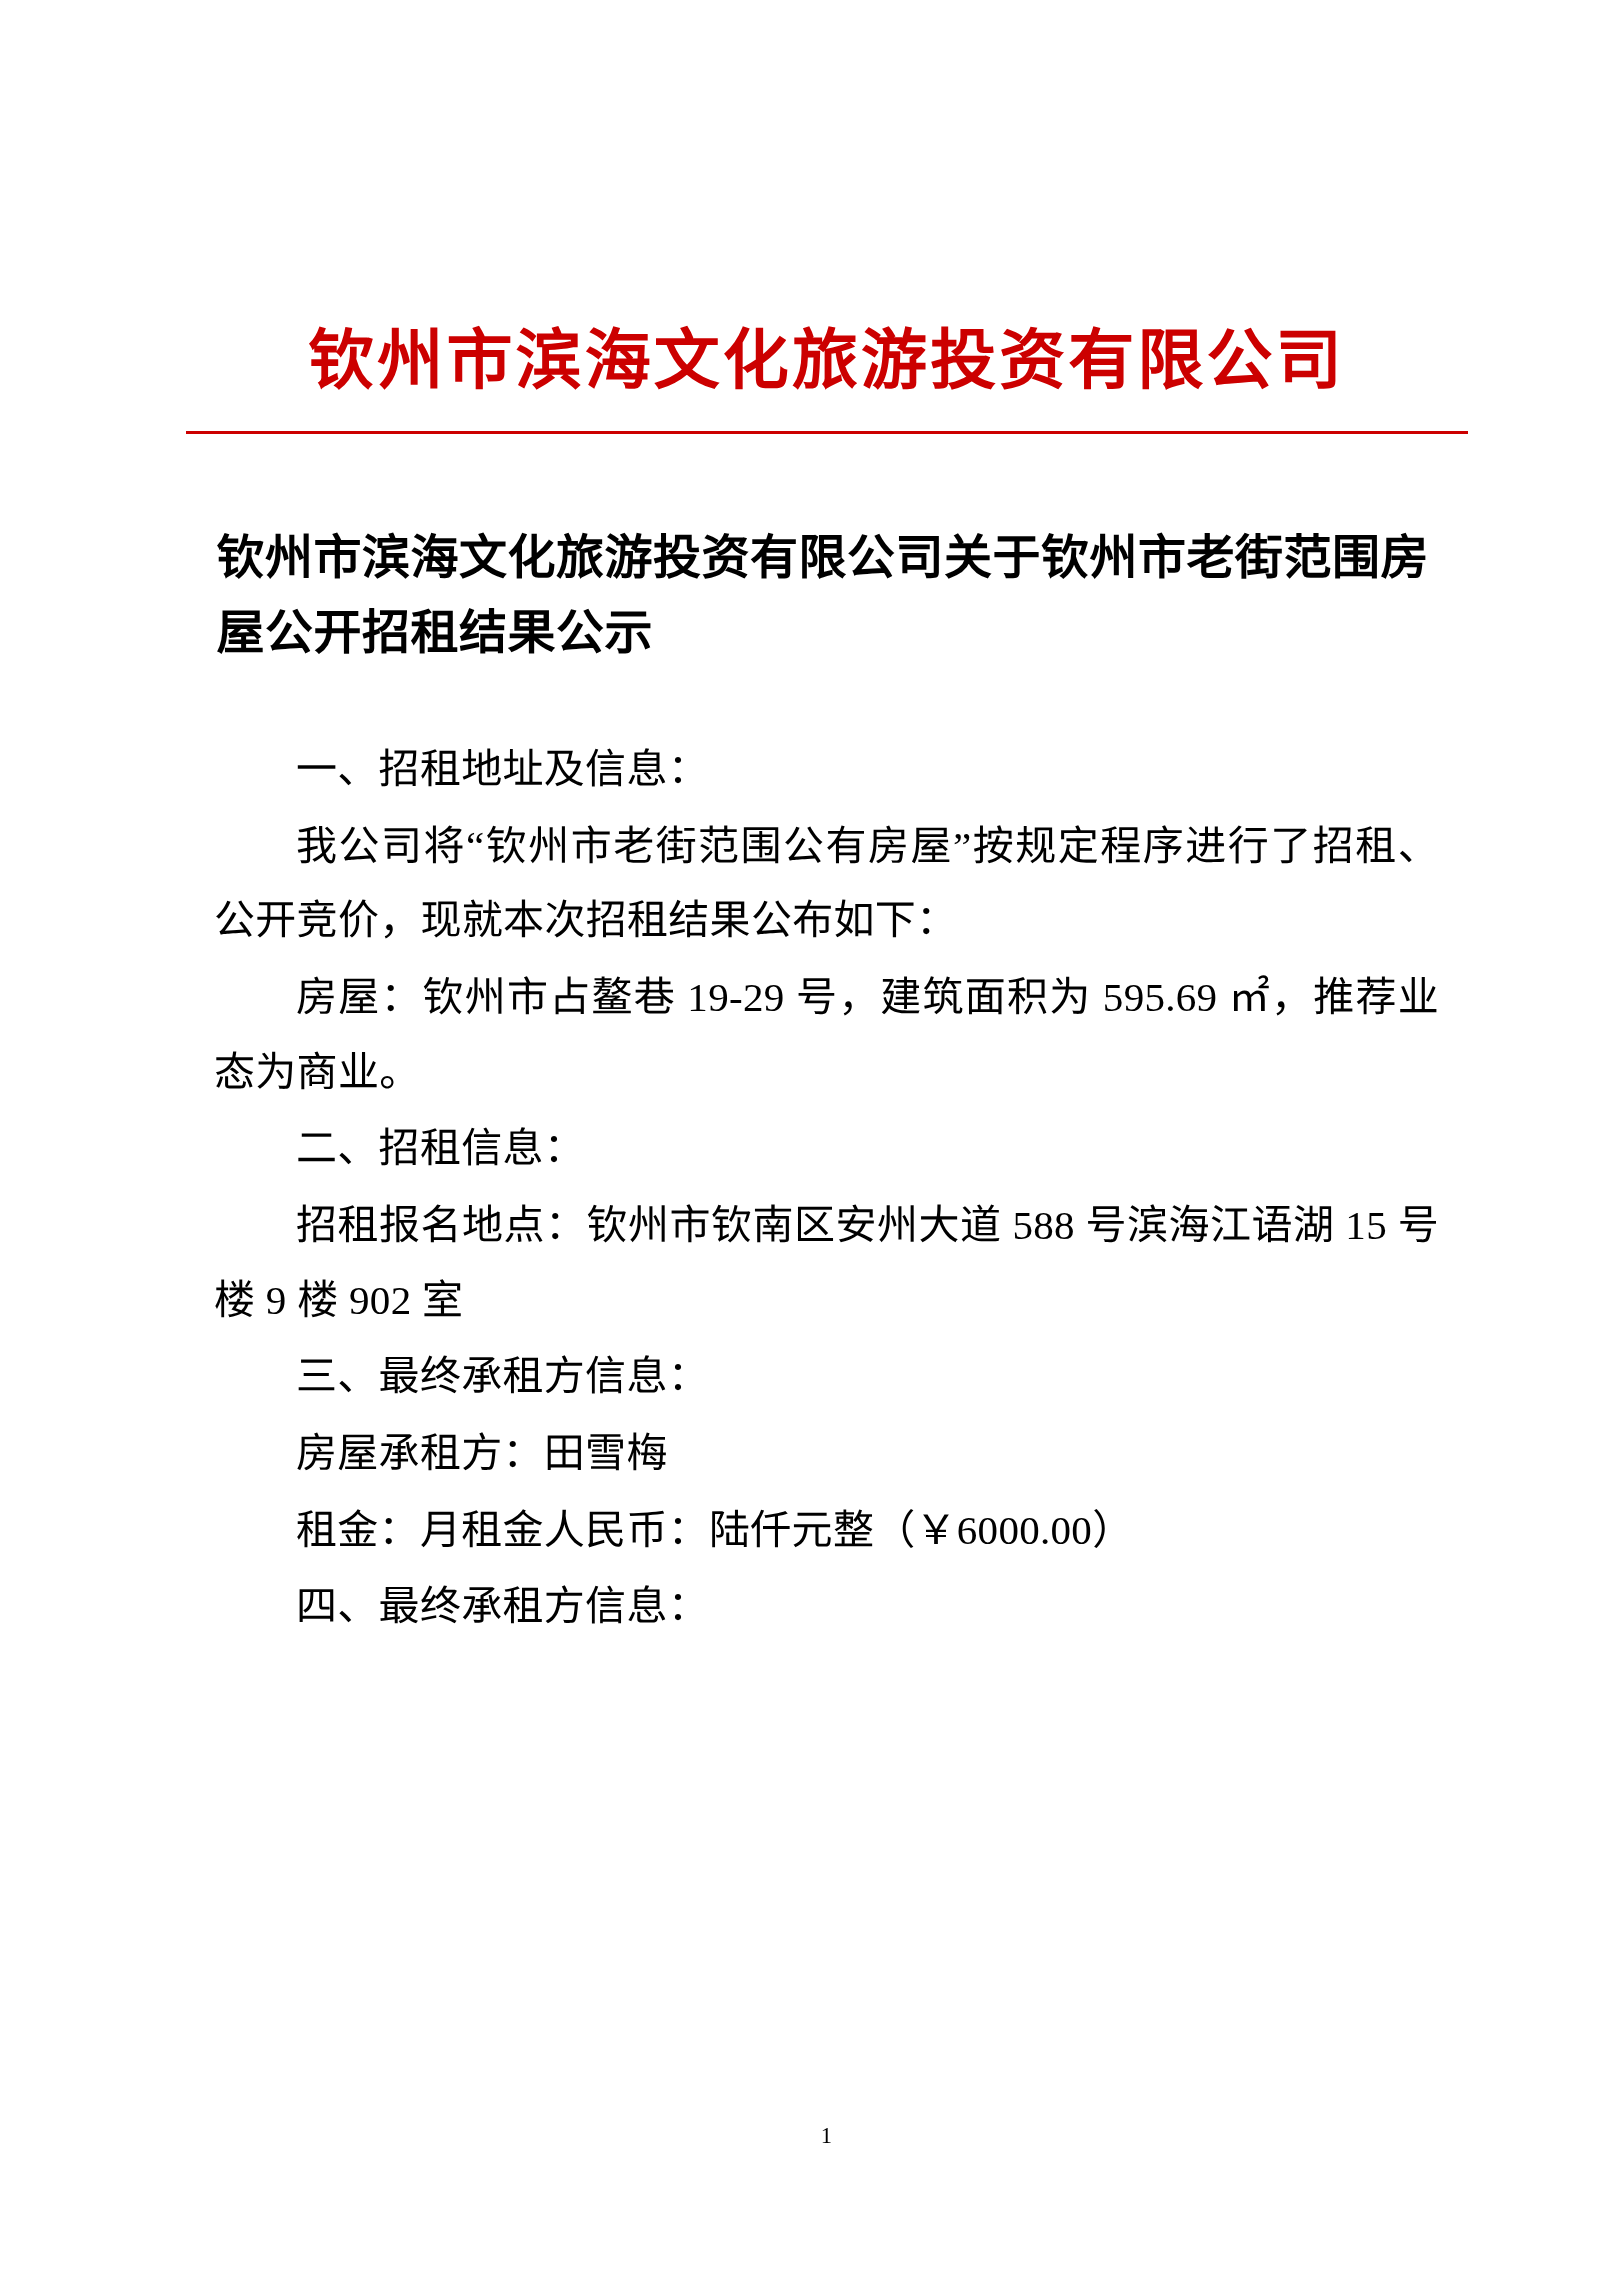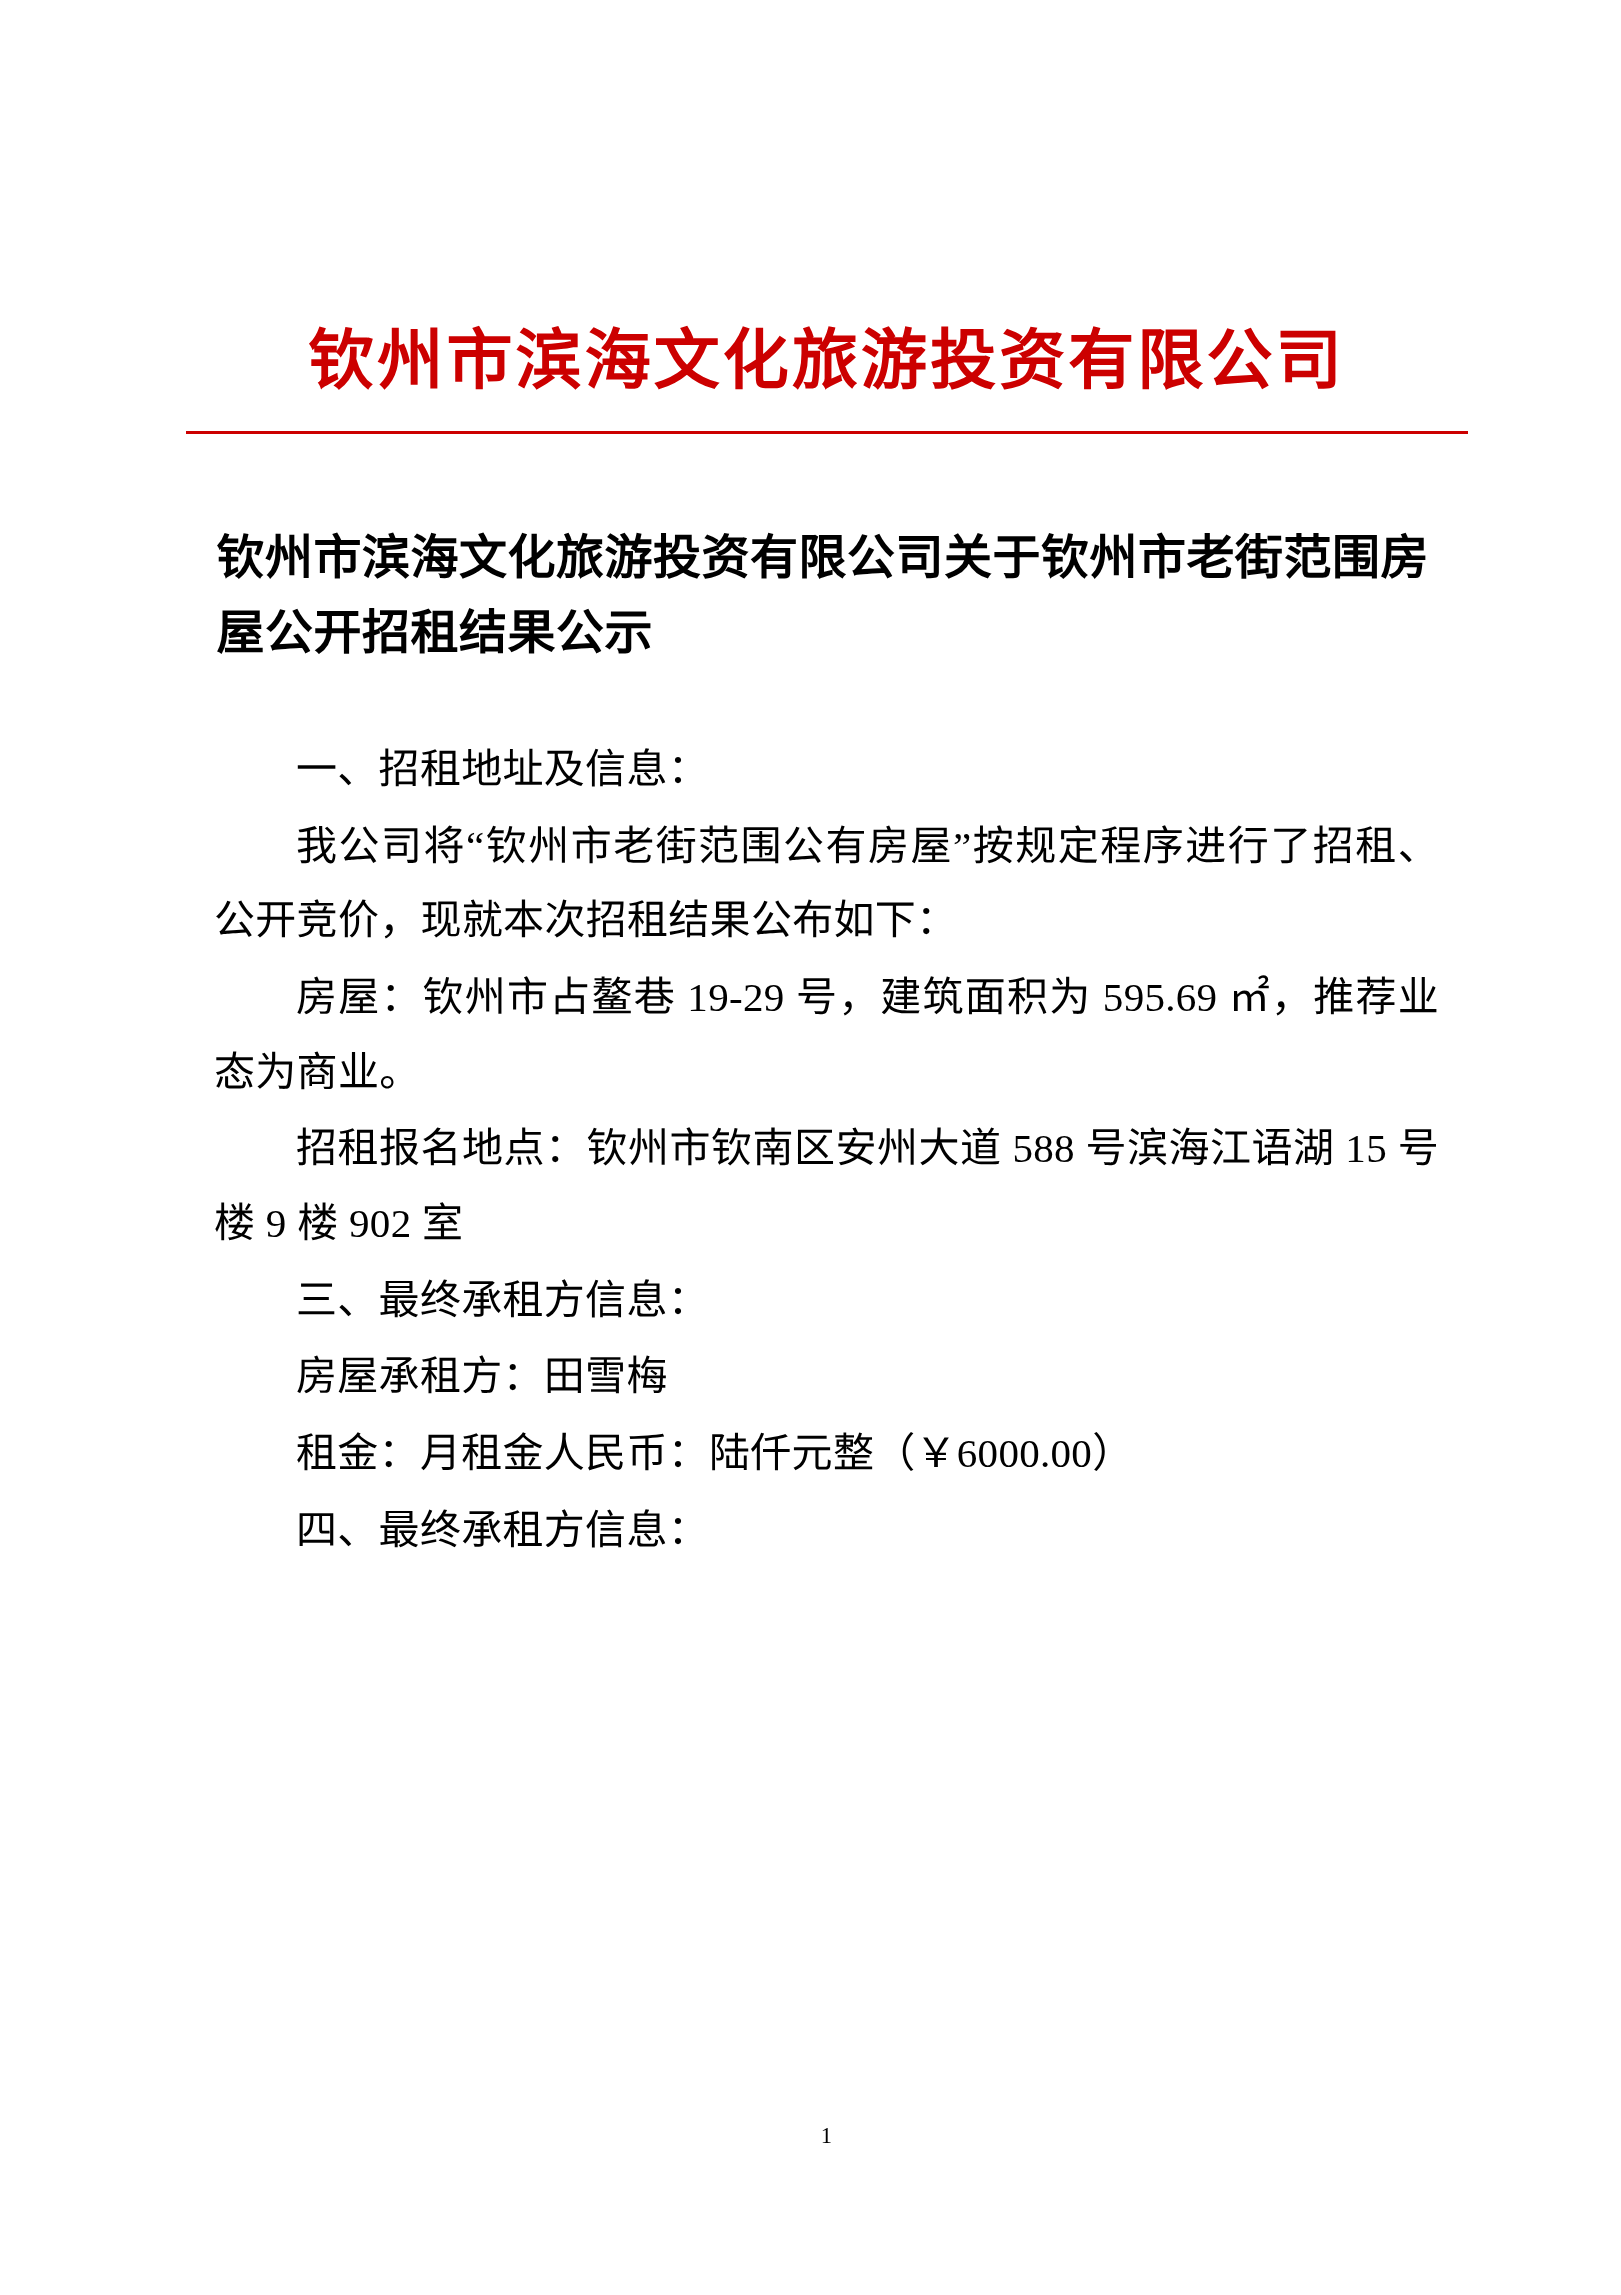--- a/index.html
+++ b/index.html
@@ -92,20 +92,21 @@
     <div class="letterhead-title">钦州市滨海文化旅游投资有限公司</div>
     <div class="letterhead-rule"></div>
   </div>
 
   <div class="doc-title">钦州市滨海文化旅游投资有限公司关于钦州市老街范围房屋公开招租结果公示</div>
 
   <div class="body-text">
     <p class="para">一、招租地址及信息：</p>
     <p class="para">我公司将“钦州市老街范围公有房屋”按规定程序进行了招租、公开竞价，现就本次招租结果公布如下：</p>
     <p class="para">房屋：钦州市占鳌巷 19-29 号，建筑面积为 595.69 ㎡，推荐业态为商业。</p>
+    <p class="para">二、招租信息：</p>
     <p class="para">招租报名地点：钦州市钦南区安州大道 588 号滨海江语湖 15 号楼 9 楼 902 室</p>
     <p class="para">三、最终承租方信息：</p>
     <p class="para">房屋承租方：田雪梅</p>
     <p class="para">租金：月租金人民币：陆仟元整（￥6000.00）</p>
     <p class="para">四、最终承租方信息：</p>
   </div>
 
   <div class="page-number">1</div>
 
 </div>

